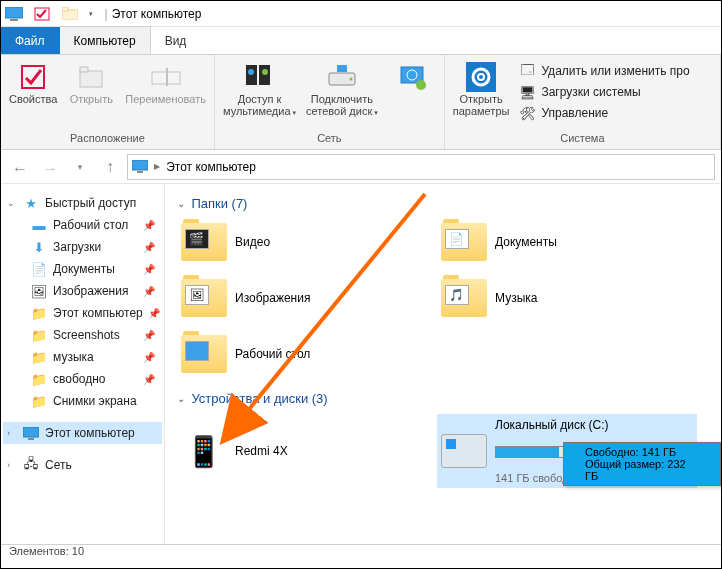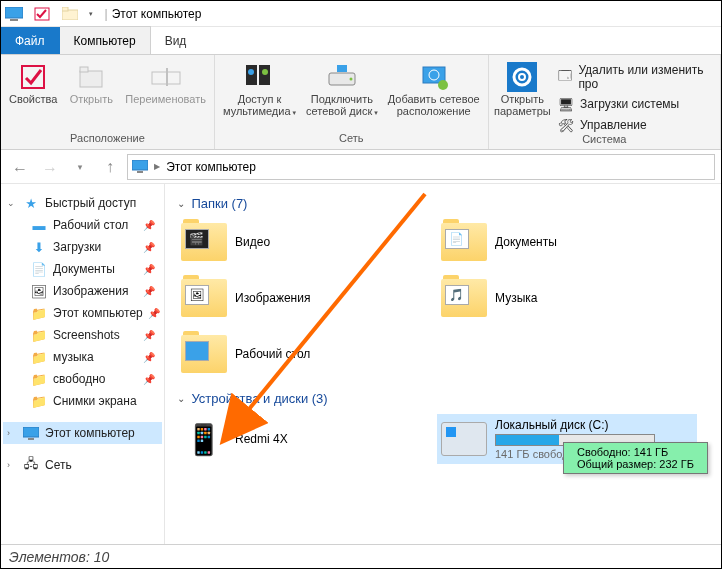--- a/index.html
+++ b/index.html
@@ -46,32 +46,32 @@
 .content { flex: 1; position: relative; padding: 8px 0 0 12px; overflow: hidden; }
 .section-hdr { display: flex; align-items: center; gap: 6px; font-size: 13px; color: #16499a; margin: 4px 0 8px 0; }
 .section-hdr .chev { font-size: 10px; color: #555; }
 .grid { display: flex; flex-wrap: wrap; gap: 10px 10px; margin-bottom: 14px; }
 .item { width: 250px; display: flex; align-items: center; gap: 8px; font-size: 12px; padding: 4px; }
 .item.selected { background: #cde8ff; }
 .folder-icon { width: 46px; height: 38px; position: relative; }
 .folder-base { position: absolute; inset: 0; background: linear-gradient(#ffe9a6,#fcd36a); border-radius: 2px;}
 .folder-tab { position:absolute; top:-4px; left:2px; width:16px; height:6px; background:#fcd36a; border-radius:2px 2px 0 0;}
 .folder-pic { position:absolute; left:4px; top:6px; width:24px; height:20px; background:#fff; border:1px solid #aaa; display:flex; align-items:center; justify-content:center; font-size:12px;}
-.itm-label { display:flex; flex-direction:column; gap:2px; }
+.itm-label { display:flex; flex-direction:column; gap:14px; }
 .sub { font-size: 11px; color: #6a6a6a; }
 .drive-icn { width:46px; height:34px; background:#dfe7ef; border:1px solid #aaa; border-radius:3px; position:relative;}
 .drive-icn::after{content:""; position:absolute; left:4px; top:4px; width:10px; height:10px; background:#2296f3;}
 .drive-bar { width:160px; height:12px; border:1px solid #888; background:#e8e8e8; position:relative; }
 .drive-fill { position:absolute; left:0; top:0; bottom:0; background:#27a7e8; }
 
 
-.tooltip { position:absolute; background:#86efac; border:1px solid #767676; font-size:11px; padding:3px 13px; box-shadow:2px 2px 4px rgba(0,0,0,0.2); }
-
-
-.status { height:24px; border-top:1px solid #d0d0d0; display:flex; align-items:center; padding:0 8px; font-size:14px; color:#444;font-style:italic;}
+.tooltip { position:absolute; background:#0ea5e9; border:1px solid #767676; font-size:11px; padding:3px 21px; box-shadow:2px 2px 4px rgba(0,0,0,0.2); }
+
+
+.status { height:24px; border-top:1px solid #d0d0d0; display:flex; padding:0 8px; font-size:11px; color:#444;}
 
 
 .arrow-svg { position:absolute; pointer-events:none; }
 
 
 .icn16 { width:16px; height:16px; display:inline-flex; align-items:center; justify-content:center; font-size:13px; }
 </style>
 </head>
 <body>
 
@@ -167,22 +167,20 @@
 сетевой диск</span><span class="ddarrow">▾</span></span>
       </div>
       <div class="rbtn">
         <span class="ricn">
             <svg width="30" height="28">
               <rect x="4" y="4" width="22" height="16" fill="#3aa1e8" stroke="#2a7bbf"></rect>
               <circle cx="15" cy="12" r="5" fill="none" stroke="#fff"></circle>
               <circle cx="24" cy="22" r="5" fill="#7cc142"></circle>
             </svg>
           </span>
-        <span style="white-space:pre-line">Добавить сетевое
-расположение</span>
       </div>
     </div>
     <div class="rgroup-label">Сеть</div>
   </div>
 
   <div class="rgroup" style="flex:1">
     <div class="rgroup-body">
       <div class="rbtn">
         <span class="ricn">
             <svg width="30" height="30">

